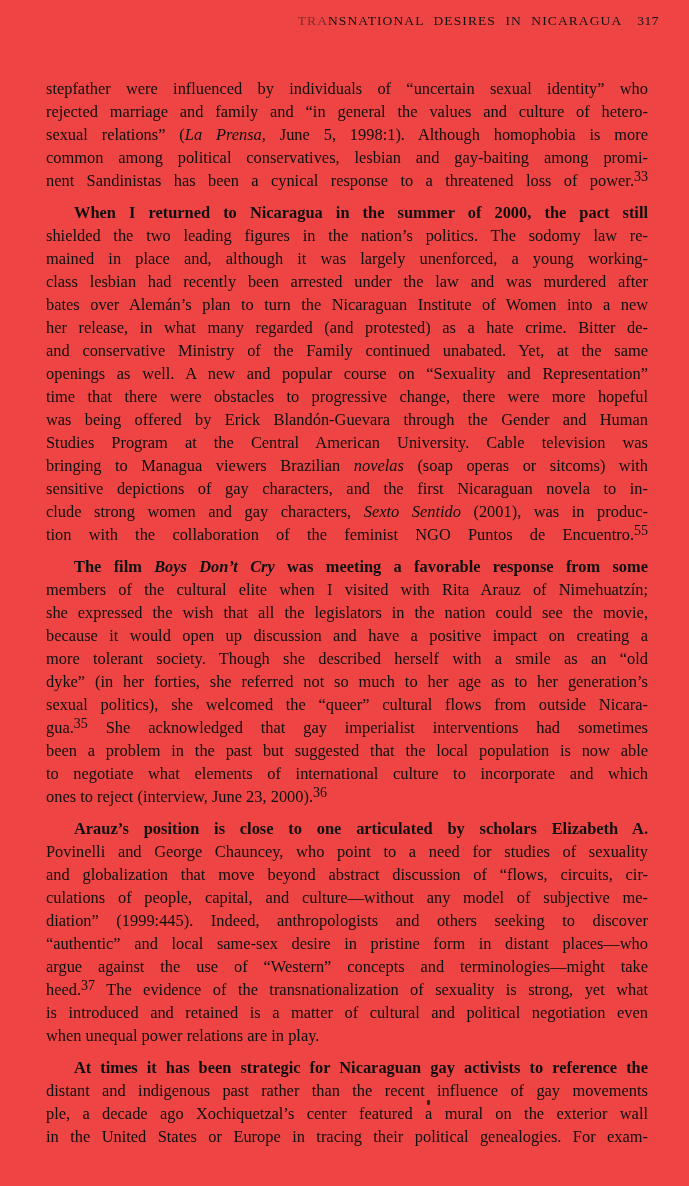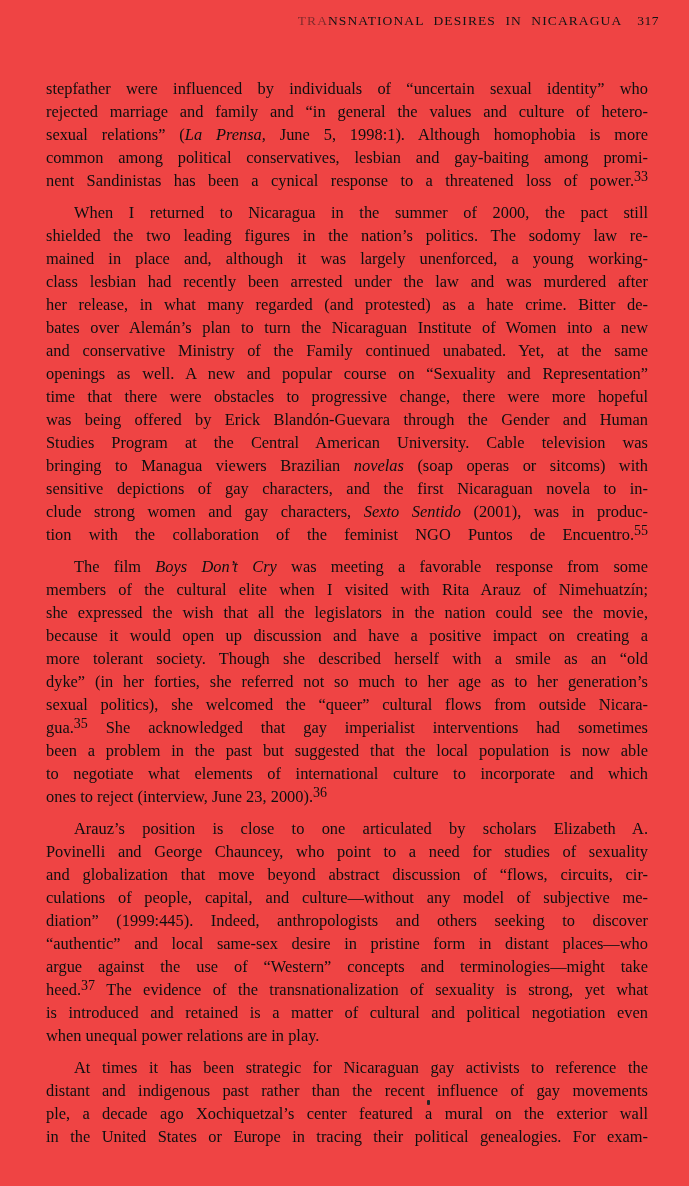--- a/index.html
+++ b/index.html
@@ -36,21 +36,21 @@
   .para { margin: 9px; }
   .line {
     height: 23px;
     line-height: 23px;
     text-align: justify;
     text-align-last: justify;
     white-space: normal;
     overflow: visible;
   }
   .line.no-just { text-align-last: left; }
-  .para.indent .line:first-child { text-indent: 28px; }
+  .para.indent .line:first-child { text-indent: 28px; font-weight: bold; }
   .i { font-style: italic; }
   .sup {
     font-size: 14px;
     position: relative;
     top: -5.5px;
     letter-spacing: 0;
   }
   .artifact {
     position: absolute;
     left: 427px;
@@ -72,22 +72,22 @@
         <div class="line"><span>rejected marriage and family and “in general the values and culture of hetero-</span></div>
         <div class="line"><span>sexual relations” (</span><span class="i">La Prensa,</span><span> June 5, 1998:1). Although homophobia is more</span></div>
         <div class="line"><span>common among political conservatives, lesbian and gay-baiting among promi-</span></div>
         <div class="line"><span>nent Sandinistas has been a cynical response to a threatened loss of power.</span><span class="sup">33</span></div>
       </div>
       <div class="para indent">
         <div class="line"><span>When I returned to Nicaragua in the summer of 2000, the pact still</span></div>
         <div class="line"><span>shielded the two leading figures in the nation’s politics. The sodomy law re-</span></div>
         <div class="line"><span>mained in place and, although it was largely unenforced, a young working-</span></div>
         <div class="line"><span>class lesbian had recently been arrested under the law and was murdered after</span></div>
+        <div class="line"><span>bates over Alemán’s plan to turn the Nicaraguan Institute of Women into a new</span></div>
         <div class="line"><span>her release, in what many regarded (and protested) as a hate crime. Bitter de-</span></div>
-        <div class="line"><span>bates over Alemán’s plan to turn the Nicaraguan Institute of Women into a new</span></div>
         <div class="line"><span>and conservative Ministry of the Family continued unabated. Yet, at the same</span></div>
         <div class="line"><span>openings as well. A new and popular course on “Sexuality and Representation”</span></div>
         <div class="line"><span>time that there were obstacles to progressive change, there were more hopeful</span></div>
         <div class="line"><span>was being offered by Erick Blandón-Guevara through the Gender and Human</span></div>
         <div class="line"><span>Studies Program at the Central American University. Cable television was</span></div>
         <div class="line"><span>bringing to Managua viewers Brazilian </span><span class="i">novelas</span><span> (soap operas or sitcoms) with</span></div>
         <div class="line"><span>sensitive depictions of gay characters, and the first Nicaraguan novela to in-</span></div>
         <div class="line"><span>clude strong women and gay characters, </span><span class="i">Sexto Sentido</span><span> (2001), was in produc-</span></div>
         <div class="line"><span>tion with the collaboration of the feminist NGO Puntos de Encuentro.</span><span class="sup">55</span></div>
       </div>

